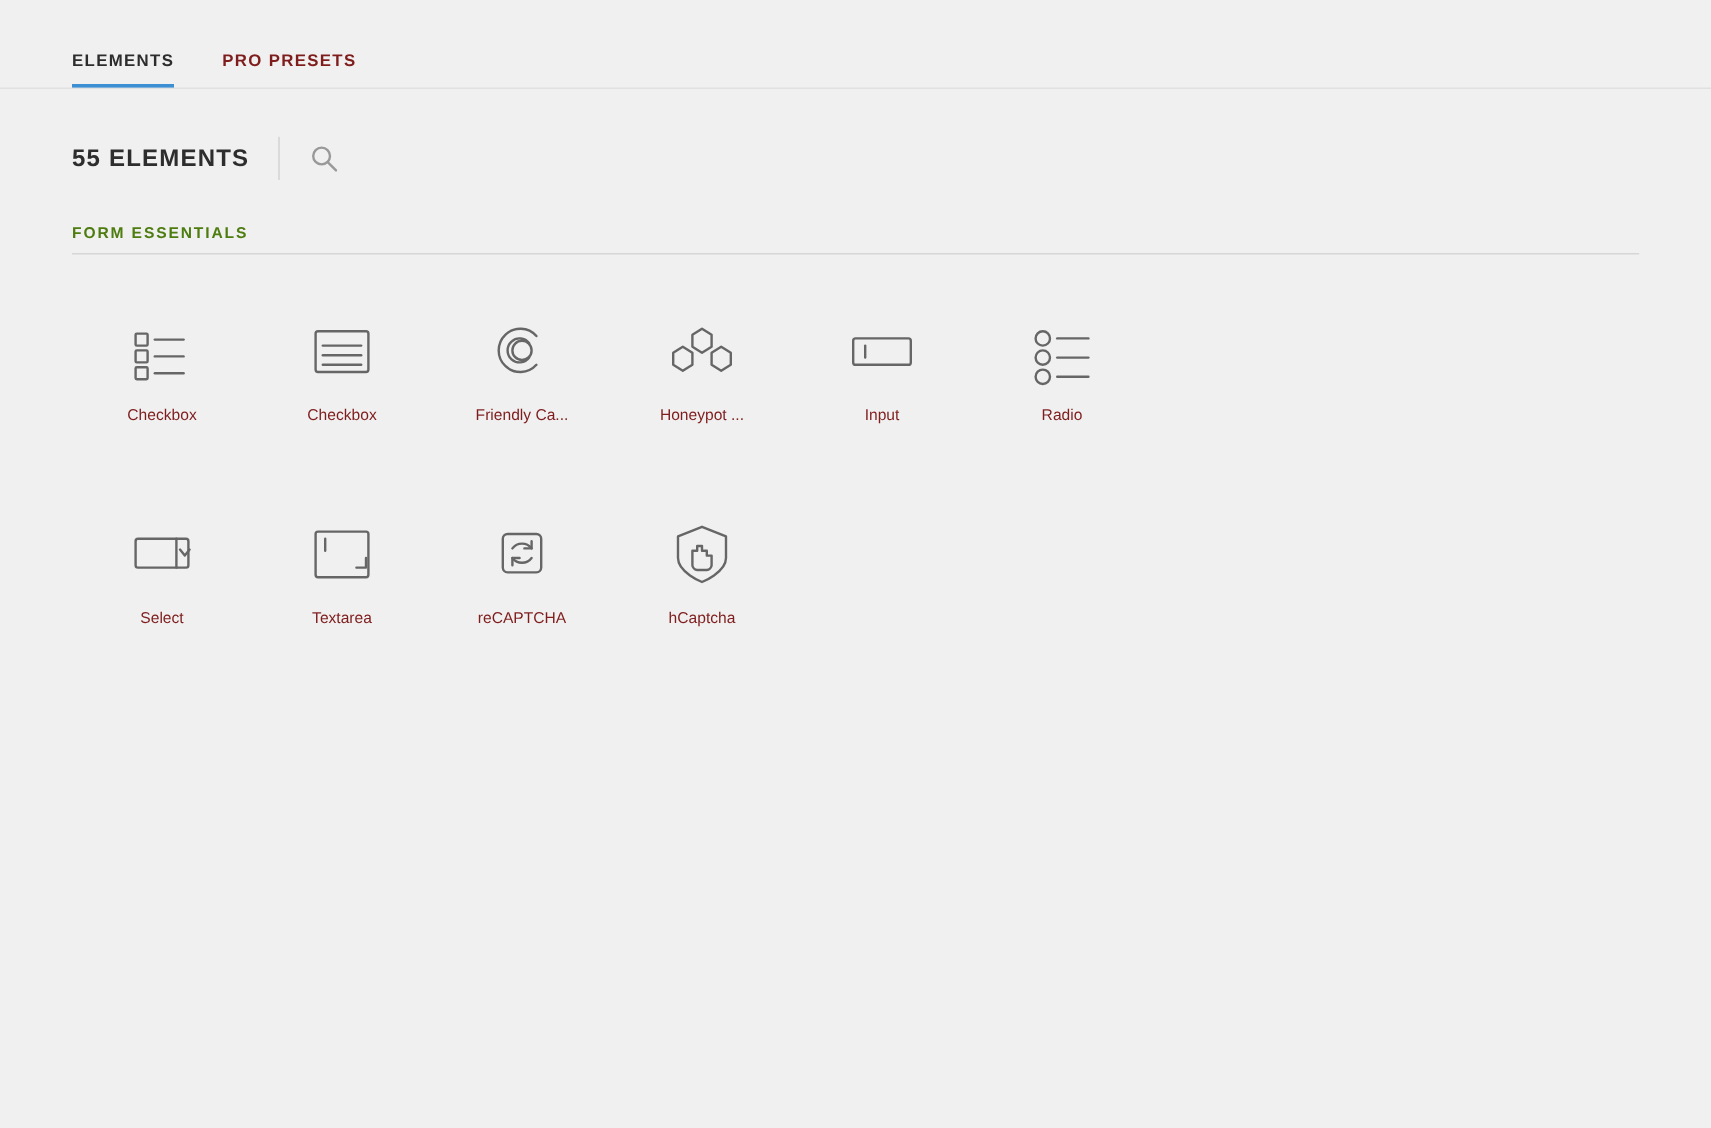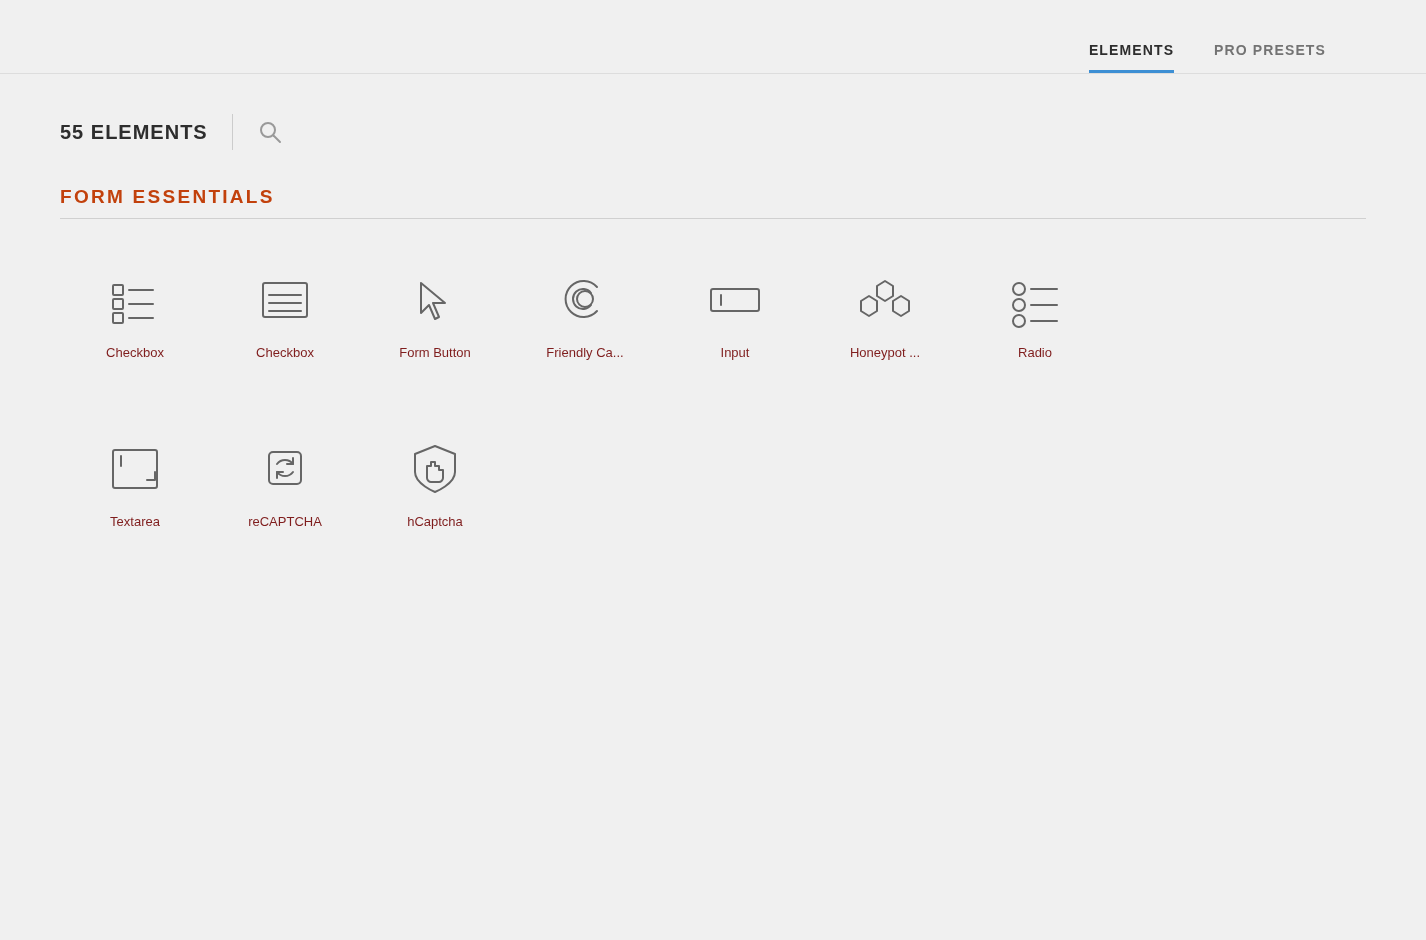--- a/index.html
+++ b/index.html
@@ -17,31 +17,30 @@
     }
 
     
     .tabs-bar {
       background: #f0f0f0;
       display: flex;
       align-items: flex-end;
       padding: 0 60px;
       padding-top: 30px;
       border-bottom: 1px solid #ddd;
-      justify-content: flex-end;
     }
 
     .tab {
       padding: 12px 0;
       margin-right: 40px;
       font-size: 14px;
       font-weight: 700;
       letter-spacing: 0.08em;
       cursor: pointer;
-      color: #737373;
+      color: #7f1d1d;
       border-bottom: 3px solid transparent;
       text-transform: uppercase;
     }
 
     .tab.active {
       color: #2d2d2d;
       border-bottom: 3px solid #3d8fd4;
     }
 
     
@@ -78,25 +77,25 @@
       align-items: center;
     }
 
     .search-icon-wrap svg {
       width: 26px;
       height: 26px;
     }
 
     
     .section-title {
-      font-size: 19px;
+      font-size: 13px;
       font-weight: 700;
       letter-spacing: 0.12em;
       text-transform: uppercase;
-      color: #c2410c;
+      color: #4d7c0f;
       margin-bottom: 0;
     }
 
     .section-divider {
       border: none;
       border-top: 1px solid #d0d0d0;
       margin-top: 10px;
       margin-bottom: 32px;
     }
 
@@ -194,89 +193,93 @@
           <svg viewBox="0 0 60 60" fill="none" stroke="#666" stroke-width="2" stroke-linecap="round" stroke-linejoin="round">
             <rect x="8" y="14" width="44" height="34" rx="2"></rect>
             <line x1="14" y1="26" x2="46" y2="26"></line>
             <line x1="14" y1="34" x2="46" y2="34"></line>
             <line x1="14" y1="42" x2="46" y2="42"></line>
           </svg>
         </div>
         <span class="element-label">Checkbox</span>
       </div>
 
-      <div class="element-item">
-        <div class="element-icon-wrap">
-          <svg viewBox="0 0 60 60" fill="none" stroke="#666" stroke-width="2" stroke-linecap="round" stroke-linejoin="round">
-
-            <path d="M16 14 L16 44 L24 36 L30 50 L34 48 L28 34 L40 34 Z"></path>
-          </svg>
-        </div>
-        <span class="element-label">Form Button</span>
-      </div>
 
       <div class="element-item">
         <div class="element-icon-wrap">
           <svg viewBox="0 0 60 60" fill="none" stroke="#666" stroke-width="2" stroke-linecap="round" stroke-linejoin="round">
 
             <path d="M42 18 A18 18 0 1 0 42 42"></path>
             <circle cx="30" cy="30" r="8"></circle>
             <path d="M36 24 A10 10 0 1 0 36 36"></path>
           </svg>
         </div>
         <span class="element-label">Friendly Ca...</span>
       </div>
 
 
       <div class="element-item">
         <div class="element-icon-wrap">
           <svg viewBox="0 0 60 60" fill="none" stroke="#666" stroke-width="2" stroke-linecap="round" stroke-linejoin="round">
-            <rect x="6" y="20" width="48" height="22" rx="2"></rect>
-
-            <line x1="16" y1="26" x2="16" y2="36"></line>
-          </svg>
-        </div>
-        <span class="element-label">Input</span>
-      </div>
-
-      <div class="element-item">
-        <div class="element-icon-wrap">
-          <svg viewBox="0 0 60 60" fill="none" stroke="#666" stroke-width="2" stroke-linecap="round" stroke-linejoin="round">
 
             <polygon points="30,12 38,17 38,27 30,32 22,27 22,17"></polygon>
             <polygon points="14,27 22,32 22,42 14,47 6,42 6,32"></polygon>
             <polygon points="46,27 54,32 54,42 46,47 38,42 38,32"></polygon>
           </svg>
         </div>
         <span class="element-label">Honeypot ...</span>
       </div>
 
       <div class="element-item">
         <div class="element-icon-wrap">
           <svg viewBox="0 0 60 60" fill="none" stroke="#666" stroke-width="2" stroke-linecap="round" stroke-linejoin="round">
+            <rect x="6" y="20" width="48" height="22" rx="2"></rect>
+
+            <line x1="16" y1="26" x2="16" y2="36"></line>
+          </svg>
+        </div>
+        <span class="element-label">Input</span>
+      </div>
+
+      <div class="element-item">
+        <div class="element-icon-wrap">
+          <svg viewBox="0 0 60 60" fill="none" stroke="#666" stroke-width="2" stroke-linecap="round" stroke-linejoin="round">
 
             <circle cx="14" cy="20" r="6"></circle>
             <circle cx="14" cy="36" r="6"></circle>
             <circle cx="14" cy="52" r="6"></circle>
 
             <line x1="26" y1="20" x2="52" y2="20"></line>
             <line x1="26" y1="36" x2="52" y2="36"></line>
             <line x1="26" y1="52" x2="52" y2="52"></line>
           </svg>
         </div>
         <span class="element-label">Radio</span>
       </div>
 
     </div>
 
     <div class="grid-row-gap"></div>
 
     <div class="elements-grid">
 
 
+      <div class="element-item">
+        <div class="element-icon-wrap">
+          <svg viewBox="0 0 60 60" fill="none" stroke="#666" stroke-width="2" stroke-linecap="round" stroke-linejoin="round">
+            <rect x="8" y="18" width="44" height="24" rx="2"></rect>
+
+            <line x1="42" y1="18" x2="42" y2="42"></line>
+            <polyline points="46,28 50,33 54,28" style="display:none"></polyline>
+
+            <polyline points="45,27 49,32 53,27"></polyline>
+          </svg>
+        </div>
+        <span class="element-label">Select</span>
+      </div>
 
       <div class="element-item">
         <div class="element-icon-wrap">
           <svg viewBox="0 0 60 60" fill="none" stroke="#666" stroke-width="2" stroke-linecap="round" stroke-linejoin="round">
             <rect x="8" y="12" width="44" height="38" rx="2"></rect>
 
             <line x1="16" y1="18" x2="16" y2="28"></line>
 
             <polyline points="42,42 50,42 50,34"></polyline>
           </svg>

